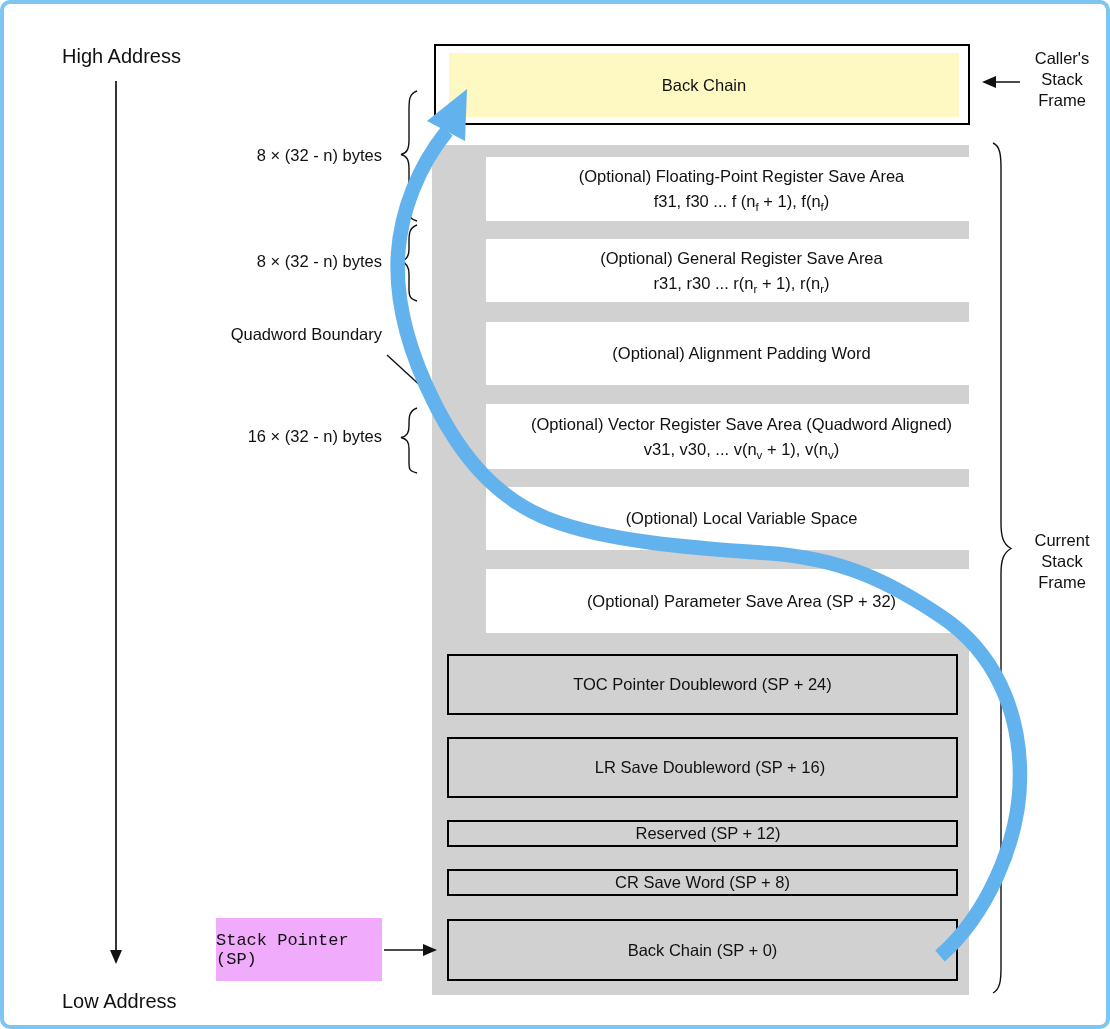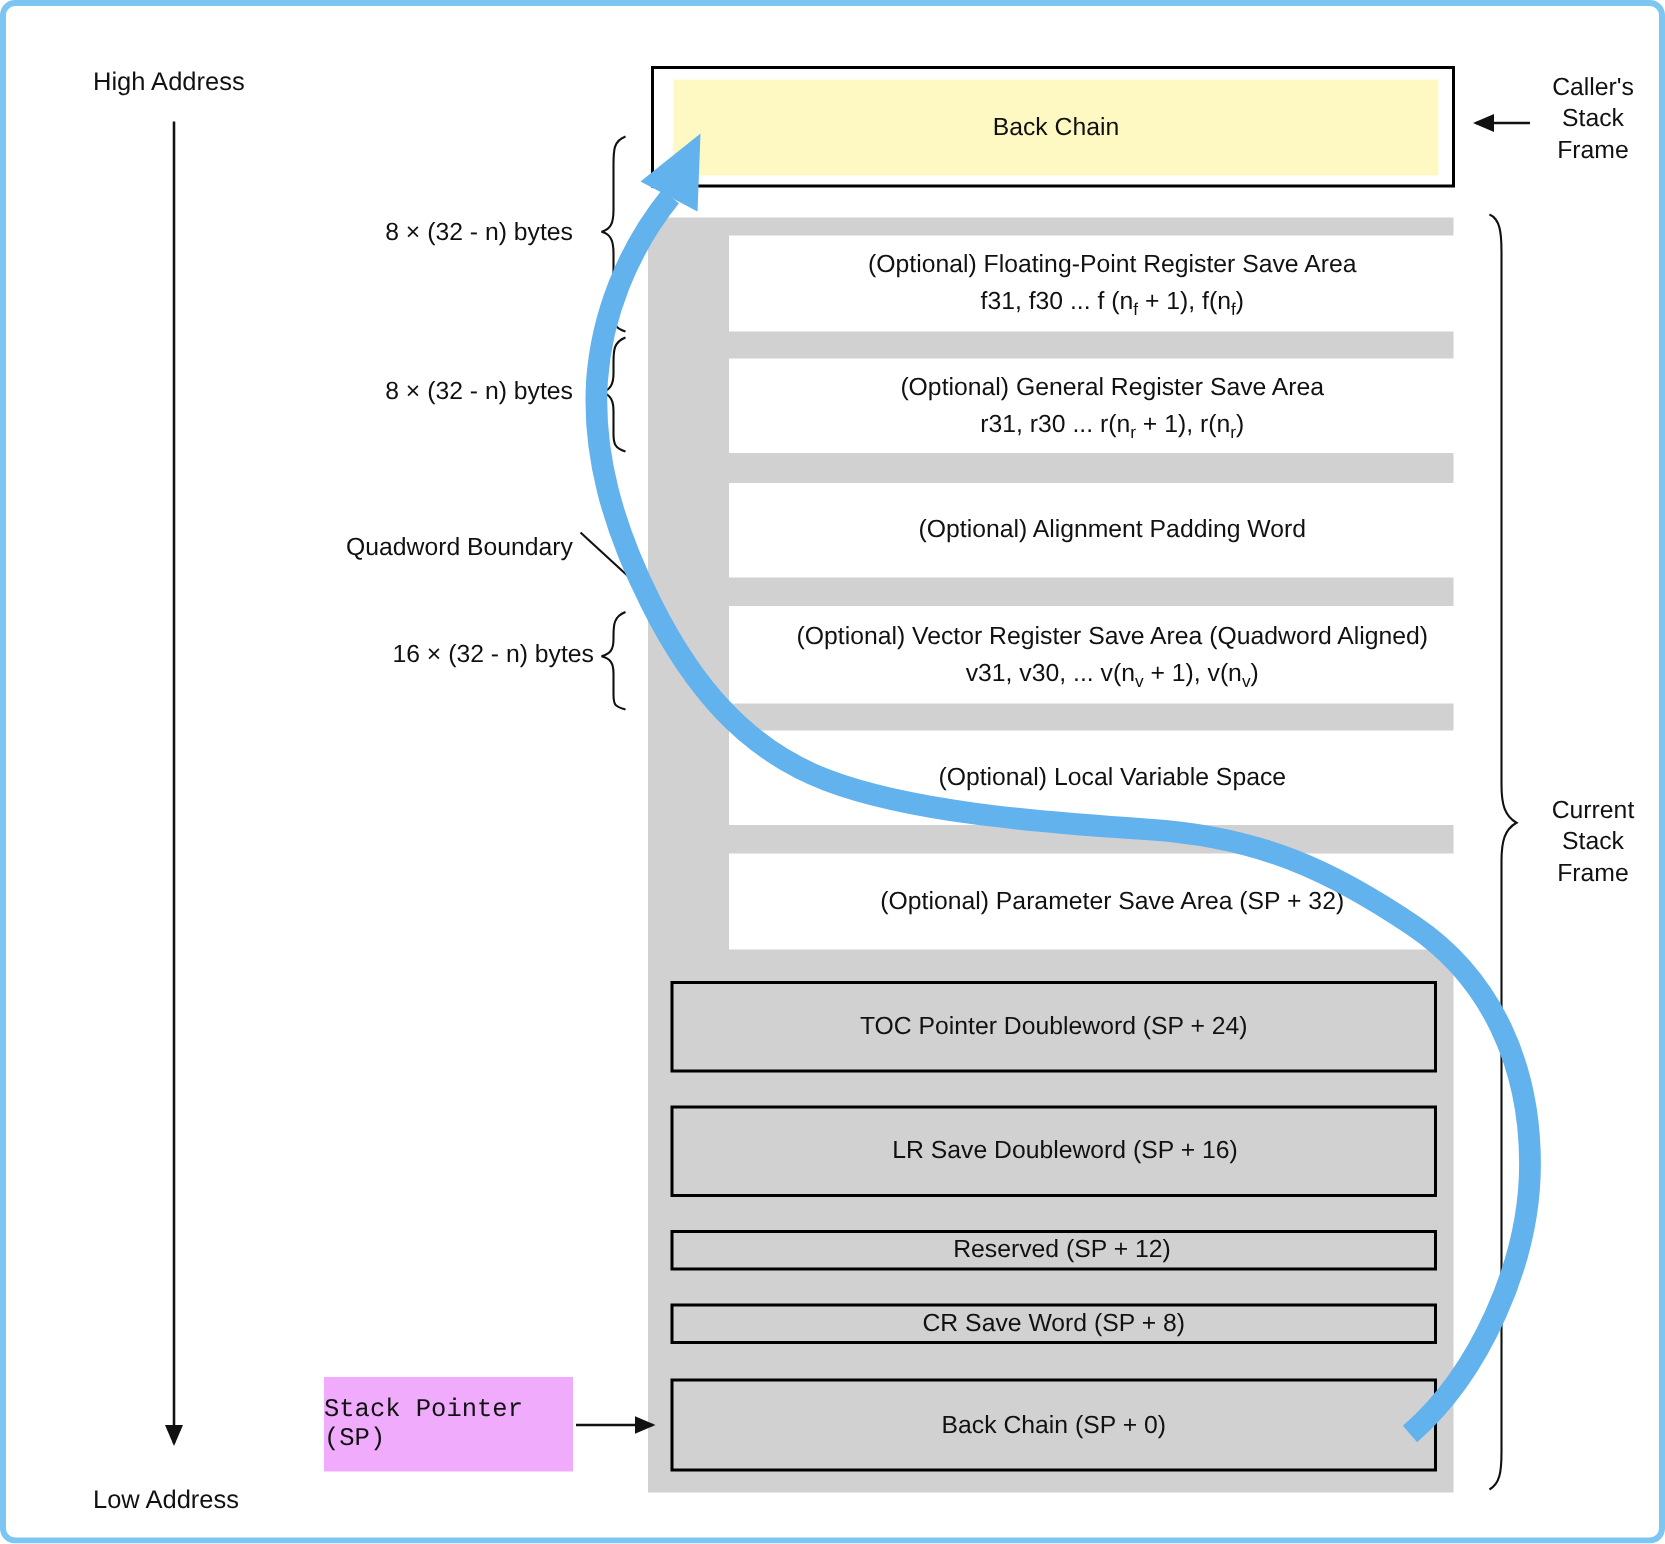--- a/index.html
+++ b/index.html
@@ -2,21 +2,21 @@
 <html><head>
 <meta charset="utf-8">
 <style>
   html,body{margin:0;padding:0;background:#ffffff;}
   body{font-family:"Liberation Sans","DejaVu Sans",sans-serif;color:#111;}
   #canvas{
     position:relative;width:1110px;height:1029px;box-sizing:border-box;
     border:4px solid #7dc6f2;border-radius:10px;background:#fff;overflow:hidden;
   }
   .abs{position:absolute;}
-  .lbl{font-size:17px;white-space:nowrap;}
+  .lbl{font-size:20px;white-space:nowrap;}
   .rlbl{font-size:16.5px;white-space:nowrap;text-align:right;}
   .sideLbl{font-size:16.5px;line-height:21px;text-align:center;white-space:nowrap;}
   #caller-box{left:430px;top:40px;width:536px;height:81px;background:#fff;border:2px solid #000;box-sizing:border-box;}
   #caller-inner{left:13px;top:7px;width:510px;height:64px;background:#fef9c3;
     display:flex;align-items:center;justify-content:center;font-size:16.5px;}
   #frame-container{left:428px;top:141px;width:537px;height:850px;background:#d1d1d1;}
   .row{left:443px;width:511px;box-sizing:border-box;display:flex;flex-direction:column;
     align-items:center;justify-content:center;font-size:16.5px;line-height:25px;text-align:center;}
   .row.white{background:#fff;margin-left:39px;}
   .row.gray-border{background:#d1d1d1;border:2px solid #000;}
@@ -28,22 +28,22 @@
 </head>
 <body>
 
 <div id="canvas">
 
   <div class="abs lbl" style="left:58px;top:41px;">High Address</div>
   <div class="abs lbl" style="left:58px;top:986px;text-align:center;">Low Address</div>
 
   <div class="abs rlbl" style="left:158px;top:142px;width:220px;">8 × (32 - n) bytes</div>
   <div class="abs rlbl" style="left:158px;top:248px;width:220px;">8 × (32 - n) bytes</div>
-  <div class="abs rlbl" style="left:158px;top:352px;width:220px;">Quadword Boundary</div>
-  <div class="abs rlbl" style="left:172px;top:423px;width:220px;">16 × (32 - n) bytes</div>
+  <div class="abs rlbl" style="left:158px;top:321px;width:220px;">Quadword Boundary</div>
+  <div class="abs rlbl" style="left:158px;top:423px;width:220px;">16 × (32 - n) bytes</div>
 
   <div class="abs" id="caller-box">
     <div class="abs" id="caller-inner">
       <span>Back Chain</span>
     </div>
   </div>
 
   <div class="abs sideLbl" style="left:1014px;top:44px;width:88px;" id="caller-side-label">
       <div>Caller's</div>
       <div>Stack</div>

